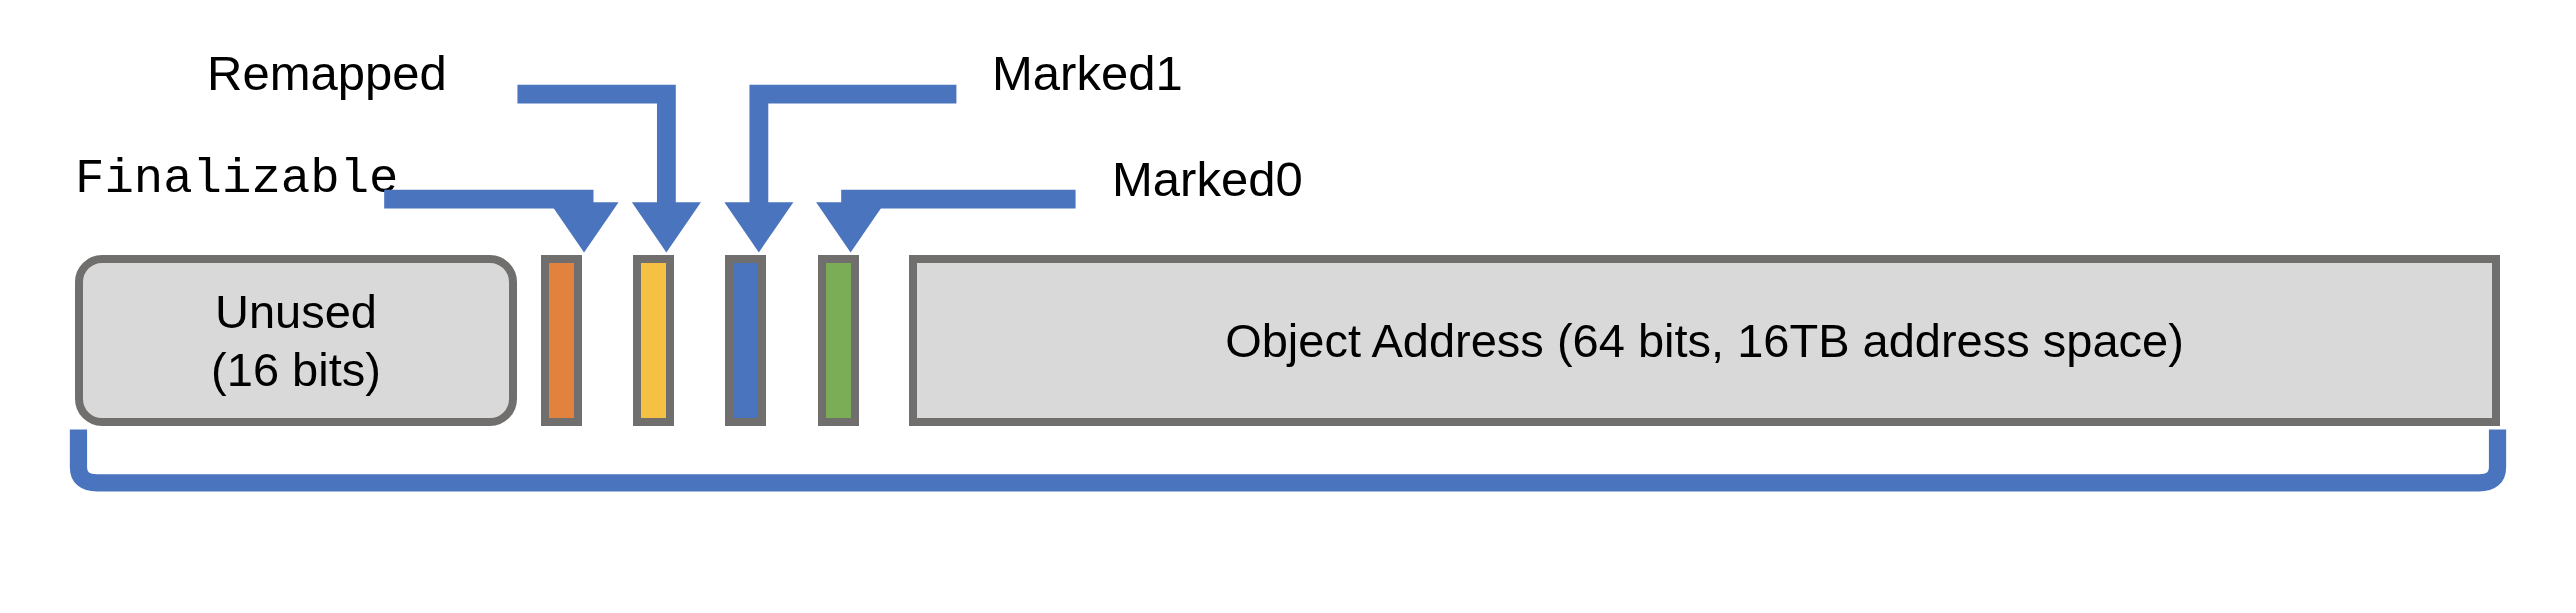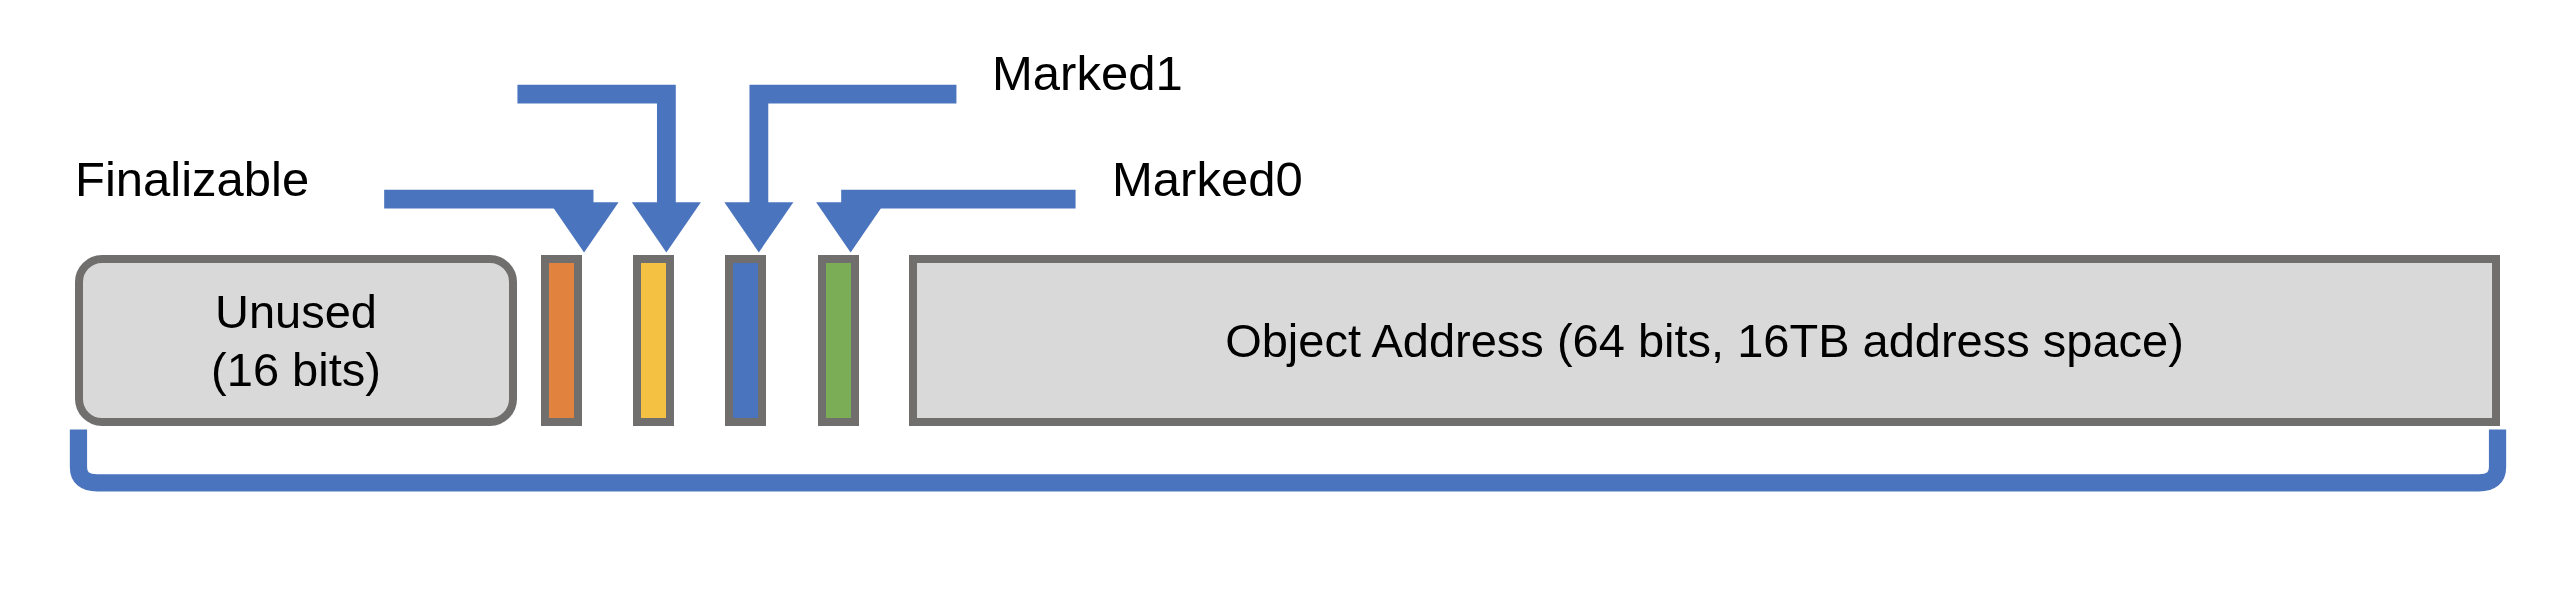--- a/index.html
+++ b/index.html
@@ -47,22 +47,23 @@
     line-height:47px;
     white-space:nowrap;
     transform:translateX(-50%);
   }
 </style>
 </head>
 <body>
 
 <div id="stage">
 
+  <div class="callout-label" style="left:207px; top:49px;">Remapped</div>
 
-  <div class="callout-label" style="left:75px; top:155px;">Finalizable</div>
+  <div class="callout-label" style="left:75px; top:155px;font-family:Liberation Mono, monospace;">Finalizable</div>
 
   <div class="callout-label" style="left:992px; top:49px;">Marked1</div>
 
   <div class="callout-label" style="left:1112px; top:155px;">Marked0</div>
 
   <div class="field" style="left:75px; top:255px; width:442px; height:171px;border-radius:27px;">
     <span class="field-text">Unused
 (16 bits)</span>
   </div>
 

